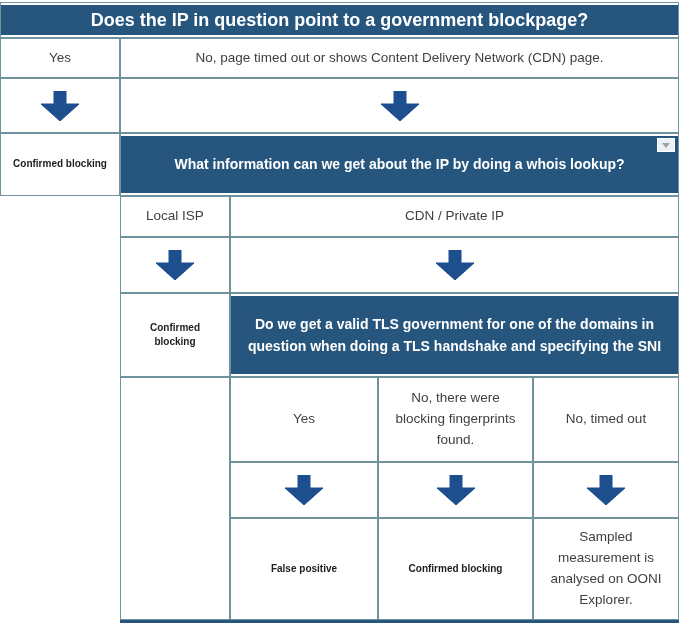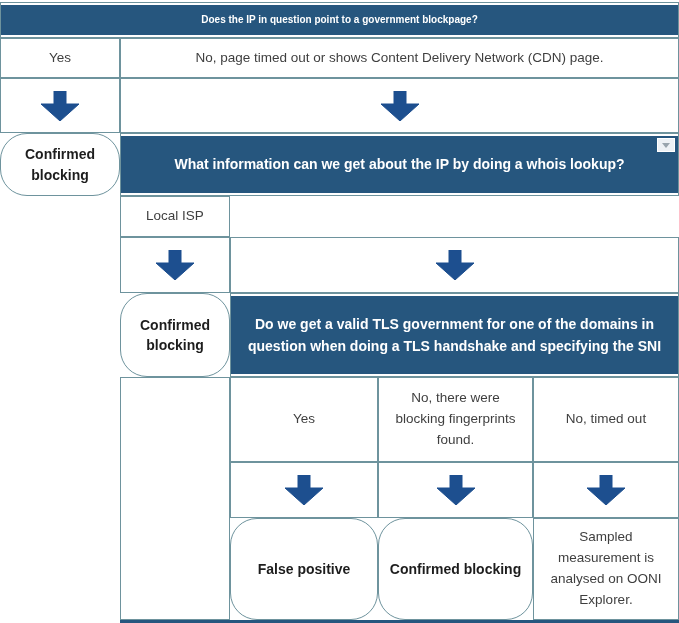--- a/index.html
+++ b/index.html
@@ -27,30 +27,30 @@
   .cell{
     box-sizing:border-box;
     border:1px solid var(--border);
     display:flex;align-items:center;justify-content:center;
     text-align:center;
     font-size:13.5px;line-height:1.55;color:var(--text);
     background:#fff;
     padding:0 14px;
   }
   .noborder{border:none;padding:0;}
-  .bold{font-weight:700;font-size:14px;color:var(--boldtext);line-height:1.45;padding:0 8px;border-radius:27px;}
+  .bold{font-weight:700;font-size:10px;color:var(--boldtext);line-height:1.45;padding:0 8px;}
   .navycell{position:relative;padding:0;}
   .navyfill{
     position:absolute;left:0;right:0;top:2px;bottom:2px;
     background:var(--navy);color:var(--white);
     display:flex;align-items:center;justify-content:center;
     text-align:center;font-weight:700;font-size:14px;line-height:1.6;
     padding:0 16px;box-sizing:border-box;
   }
-  .navyfill.big{font-size:10px;}
+  .navyfill.big{font-size:18px;}
   .strip{background:var(--navy);border:none;padding:0;}
   .arrowbox{padding:0;}
   .arrow-svg{display:block;}
   .dropdown{
     position:absolute;top:2px;right:3px;
     width:18px;height:14px;
     background:var(--chev-bg);
     border:1px solid #fff;
     box-sizing:border-box;
     display:flex;align-items:center;justify-content:center;
@@ -92,20 +92,21 @@
       <span>What information can we get about the IP by doing a whois lookup?</span>
       <span class="dropdown">
         <span class="tri"></span>
       </span>
     </div>
   </div>
 
   <div class="cell noborder" style="grid-area:5/1/12/2"></div>
 
   <div class="cell" style="grid-area:5/2/6/3;padding:4px 6px">Local ISP</div>
+  <div class="cell" style="grid-area:5/3/6/6">CDN / Private IP</div>
 
   <div class="cell arrowbox" style="grid-area:6/2/7/3">
     <svg class="arrow-svg" width="38" height="30" viewBox="0 0 38 30">
         <path d="M13 0 H25 V13 H38 L19 30 L0 13 H13 Z" fill="#1D4F8F" stroke="#1D4F8F" stroke-width="1" stroke-linejoin="round"></path>
       </svg>
   </div>
   <div class="cell arrowbox" style="grid-area:6/3/7/6">
     <svg class="arrow-svg" width="38" height="30" viewBox="0 0 38 30">
         <path d="M13 0 H25 V13 H38 L19 30 L0 13 H13 Z" fill="#1D4F8F" stroke="#1D4F8F" stroke-width="1" stroke-linejoin="round"></path>
       </svg>

